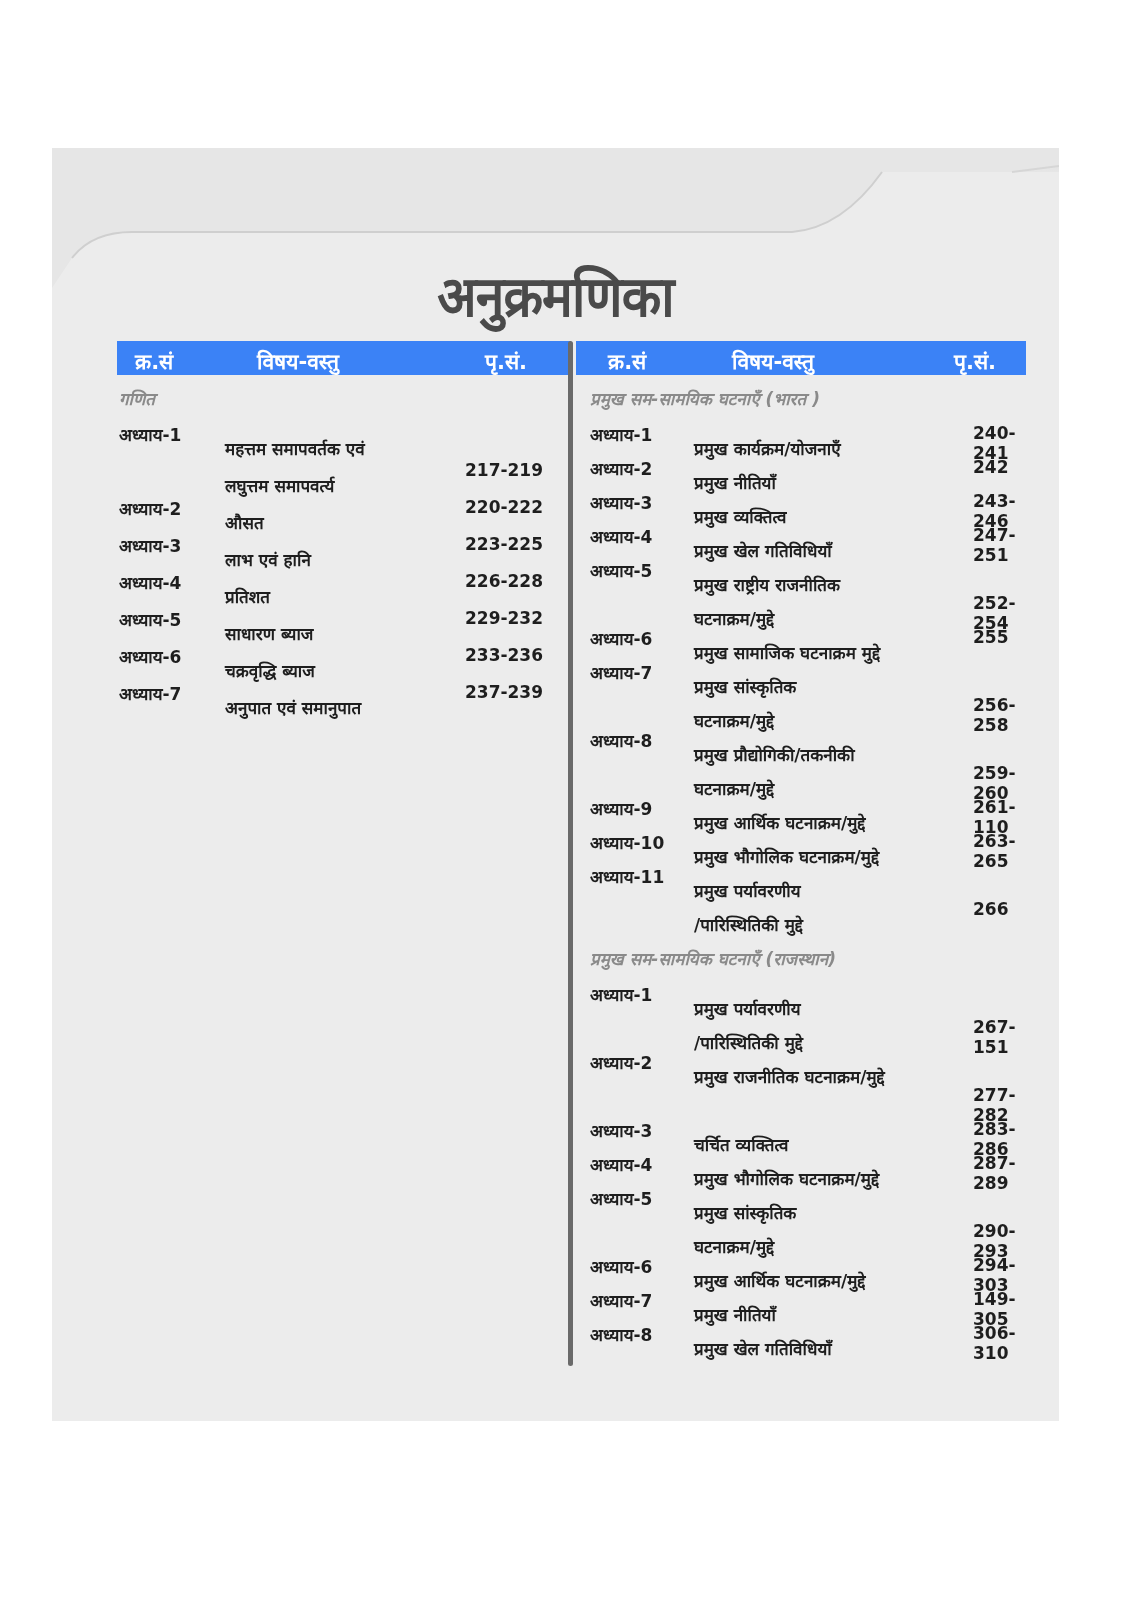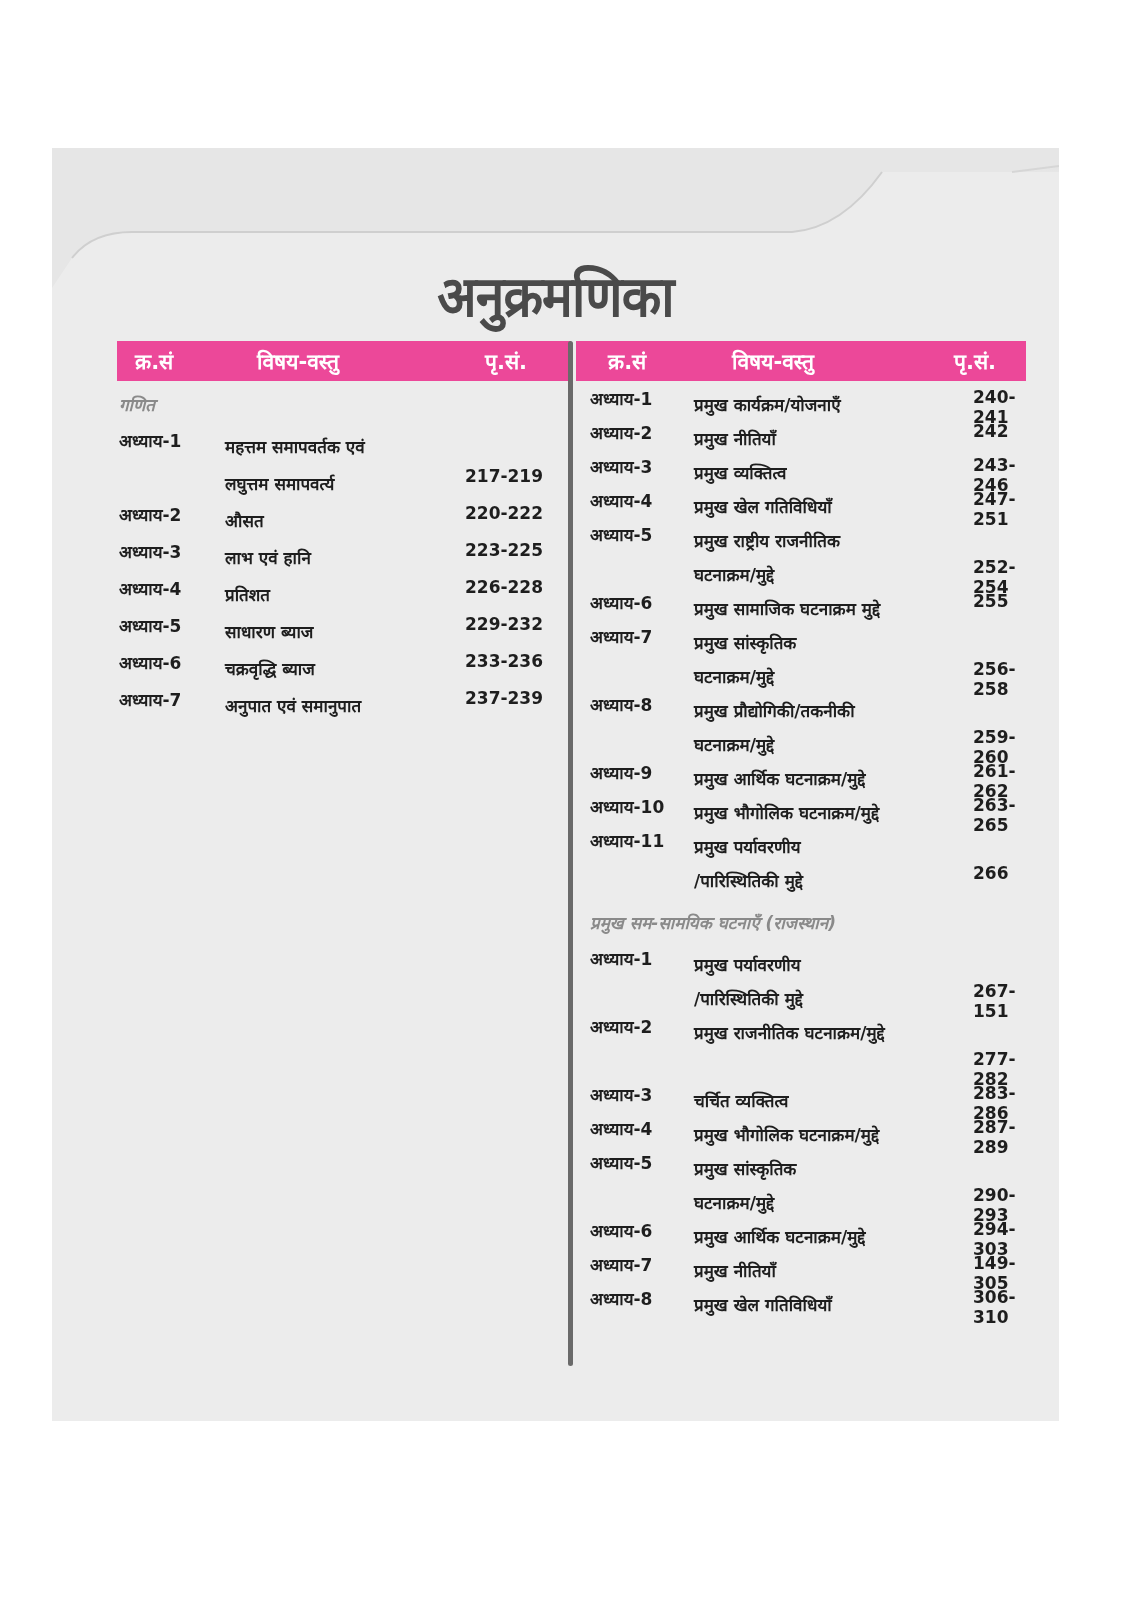--- a/index.html
+++ b/index.html
@@ -6,27 +6,27 @@
   body { width:1131px; height:1599px; background:#ffffff; position:relative; overflow:hidden;
          font-family:"DejaVu Sans","Liberation Sans",sans-serif; color:#1e1e1e; }
   .page { position:absolute; left:52px; top:148px; width:1007px; height:1273px; background:#ececec; overflow:hidden; }
   .top-band { position:absolute; left:0; top:0; width:1007px; height:24px; background:linear-gradient(#dcdcdc,#e6e6e6); }
   .swoosh { position:absolute; left:0; top:0; width:1007px; height:160px; }
   .title { position:absolute; left:0; width:1007px; top:108px; text-align:center; font-size:56px; font-weight:bold;
            color:#4a4a4a; letter-spacing:-1px; font-family:"DejaVu Sans",sans-serif; transform:scaleX(0.92); }
   .col { position:absolute; top:193px; }
   .col.left { left:65px; width:454px; }
   .col.right { left:524px; width:450px; }
-  .hdr { height:40px; background:#ec4899; color:#ffffff; position:relative; font-weight:bold; font-size:21px; }
+  .hdr { height:34px; background:#3b82f6; color:#ffffff; position:relative; font-weight:bold; font-size:21px; }
   .hdr span { position:absolute; top:6px; }
   .section { color:#8a8a8a; font-size:17px; font-weight:bold; margin-top:12px; height:30px;font-style:italic; }
   .row { position:relative; height:37px; font-size:17px; font-weight:bold; }
   .right .row { height:34px; }
   .row .ch { position:absolute; left:2px; top:6px;text-align:center; }
-  .row .tt { position:absolute; top:12px; white-space:nowrap; }
+  .row .tt { position:absolute; top:20px; white-space:nowrap; }
   .row .pg { position:absolute; top:6px; }
   .left .row .tt { left:108px; }
   .left .row .pg { left:348px;text-align:center; }
   .right .row .ch { left:14px; }
   .right .row .tt { left:118px; }
   .right .row .pg { left:358px;margin-left:39px; }
   .right .section { padding-left:14px; }
   .left .section { padding-left:2px; }
   .divider { position:absolute; left:516px; top:193px; width:5px; height:1025px; background:#6a6a6a; border-radius:3px; }
 </style>
@@ -92,20 +92,21 @@
   </div>
 
   <div class="divider"></div>
 
   <div class="col right">
     <div class="hdr">
       <span style="left:32px">क्र.सं</span>
       <span style="left:156px">विषय-वस्तु</span>
       <span style="left:378px">पृ.सं.</span>
     </div>
+    <div class="section">प्रमुख सम-सामयिक घटनाएँ (भारत )</div>
     <div class="row">
         <span class="ch">अध्याय-1</span>
         <span class="tt">प्रमुख कार्यक्रम/योजनाएँ</span>
         <span class="pg">240-241</span>
       </div>
     <div class="row">
         <span class="ch">अध्याय-2</span>
         <span class="tt">प्रमुख नीतियाँ</span>
         <span class="pg">242</span>
       </div>
@@ -150,21 +151,21 @@
         <span class="pg"></span>
       </div>
     <div class="row">
         <span class="ch"></span>
         <span class="tt">घटनाक्रम/मुद्दे</span>
         <span class="pg">259-260</span>
       </div>
     <div class="row">
         <span class="ch">अध्याय-9</span>
         <span class="tt">प्रमुख आर्थिक घटनाक्रम/मुद्दे</span>
-        <span class="pg">261-262</span>
+        <span class="pg">261-110</span>
       </div>
     <div class="row">
         <span class="ch">अध्याय-10</span>
         <span class="tt">प्रमुख भौगोलिक घटनाक्रम/मुद्दे</span>
         <span class="pg">263-265</span>
       </div>
     <div class="row">
         <span class="ch">अध्याय-11</span>
         <span class="tt">प्रमुख पर्यावरणीय</span>
         <span class="pg"></span>

